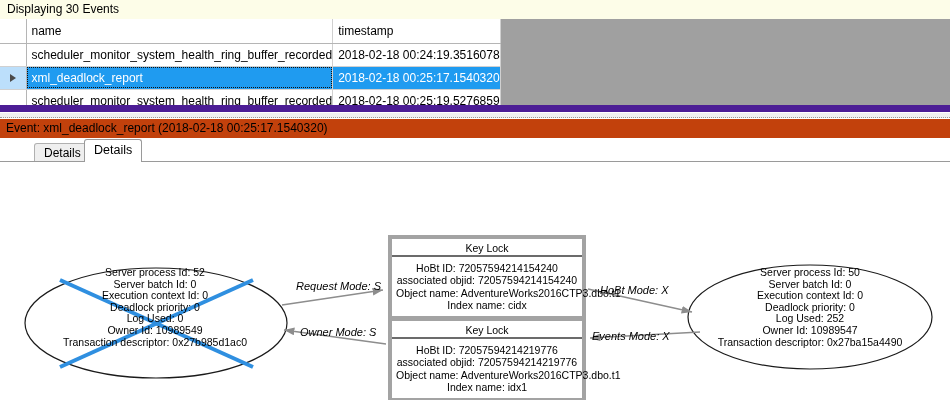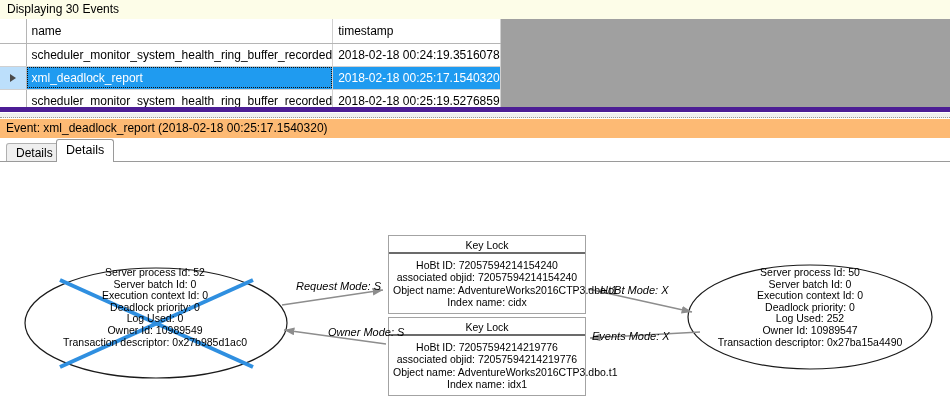--- a/index.html
+++ b/index.html
@@ -26,21 +26,21 @@
     line-height: 18px;
     padding-left: 7px;
     white-space: nowrap;
   }
 
   
   .grid-host {
     position: absolute; left: 0; top: 19px;
     width: 950px; height: 93px;
     background: #a0a0a0;
-    border-bottom: 5px solid #4c1d95;
+    border-bottom: 7px solid #4c1d95;
     overflow: hidden;
   }
   table.grid {
     border-collapse: collapse;
     background: #fff;
     table-layout: fixed;
     font-size: 12px;
     color: #000;
   }
   table.grid col.c-sel { width: 26px; }
@@ -97,21 +97,21 @@
     border-bottom: 1px dotted #9a9a9a;
   }
 
   
   .event-caption {
     position: absolute; left: 0; top: 119px;
     width: 950px; height: 19px;
     font-size: 12px; color: #000;
     line-height: 18px;
     padding-left: 6px;
-    background: #fdba74;
+    background: #c2410c;
     white-space: nowrap;
   }
 
   
   .tabstrip {
     position: absolute; left: 0; top: 139px;
     width: 950px; height: 23px;
     background: #ffffff;
   }
   .tab {
@@ -121,20 +121,21 @@
     line-height: 18px;
     font-size: 12px;
     color: #000;
     padding: 0 9px;
     background: #efefef;
     border: 1px solid #b0b0b0;
     border-bottom: none;
     border-radius: 3px 3px 0 0;
     white-space: nowrap;
     cursor: default;
+    margin-left: 28px;
   }
   .tab.active {
     height: 23px;
     line-height: 21px;
     background: #ffffff;
     border-color: #9a9a9a;
     z-index: 3;
     font-size: 12.5px;
   }
 
@@ -157,21 +158,21 @@
     line-height: 11.6px;
     white-space: nowrap;
     pointer-events: none;
   }
   .proc-left  { left: 25px; top: 105px; width: 260px; }
   .proc-right { left: 690px; top: 105px; width: 240px; }
 
   .lockbox {
     position: absolute;
     background: #ffffff;
-    border: 1px solid #a3a3a3;
+    border: 4px solid #a3a3a3;
   }
   .lockbox .lb-title {
     height: 18px; line-height: 18px;
     text-align: center;
     font-size: 10.5px; color: #000;
     border-bottom: 2px solid #6b6b6b;
     background: #fff;
   }
   .lockbox .lb-body {
     padding: 5px 4px 5px 4px;
@@ -188,21 +189,21 @@
     position: absolute;
     font-size: 11px;
     color: #000;
     white-space: nowrap;
     background: transparent;
     pointer-events: none;
     font-style: italic;
   }
   .el-req-s { left: 296px; top: 118px; }
   .el-own-x { left: 600px; top: 122px; }
-  .el-own-s { left: 300px; top: 164px; margin-left: 28px; }
+  .el-own-s { left: 300px; top: 164px; }
   .el-req-x { left: 592px; top: 168px; }
 </style>
 </head>
 <body>
 
 <div id="app">
 
   <div class="banner">Displaying 30 Events</div>
 
   <div class="grid-host">

